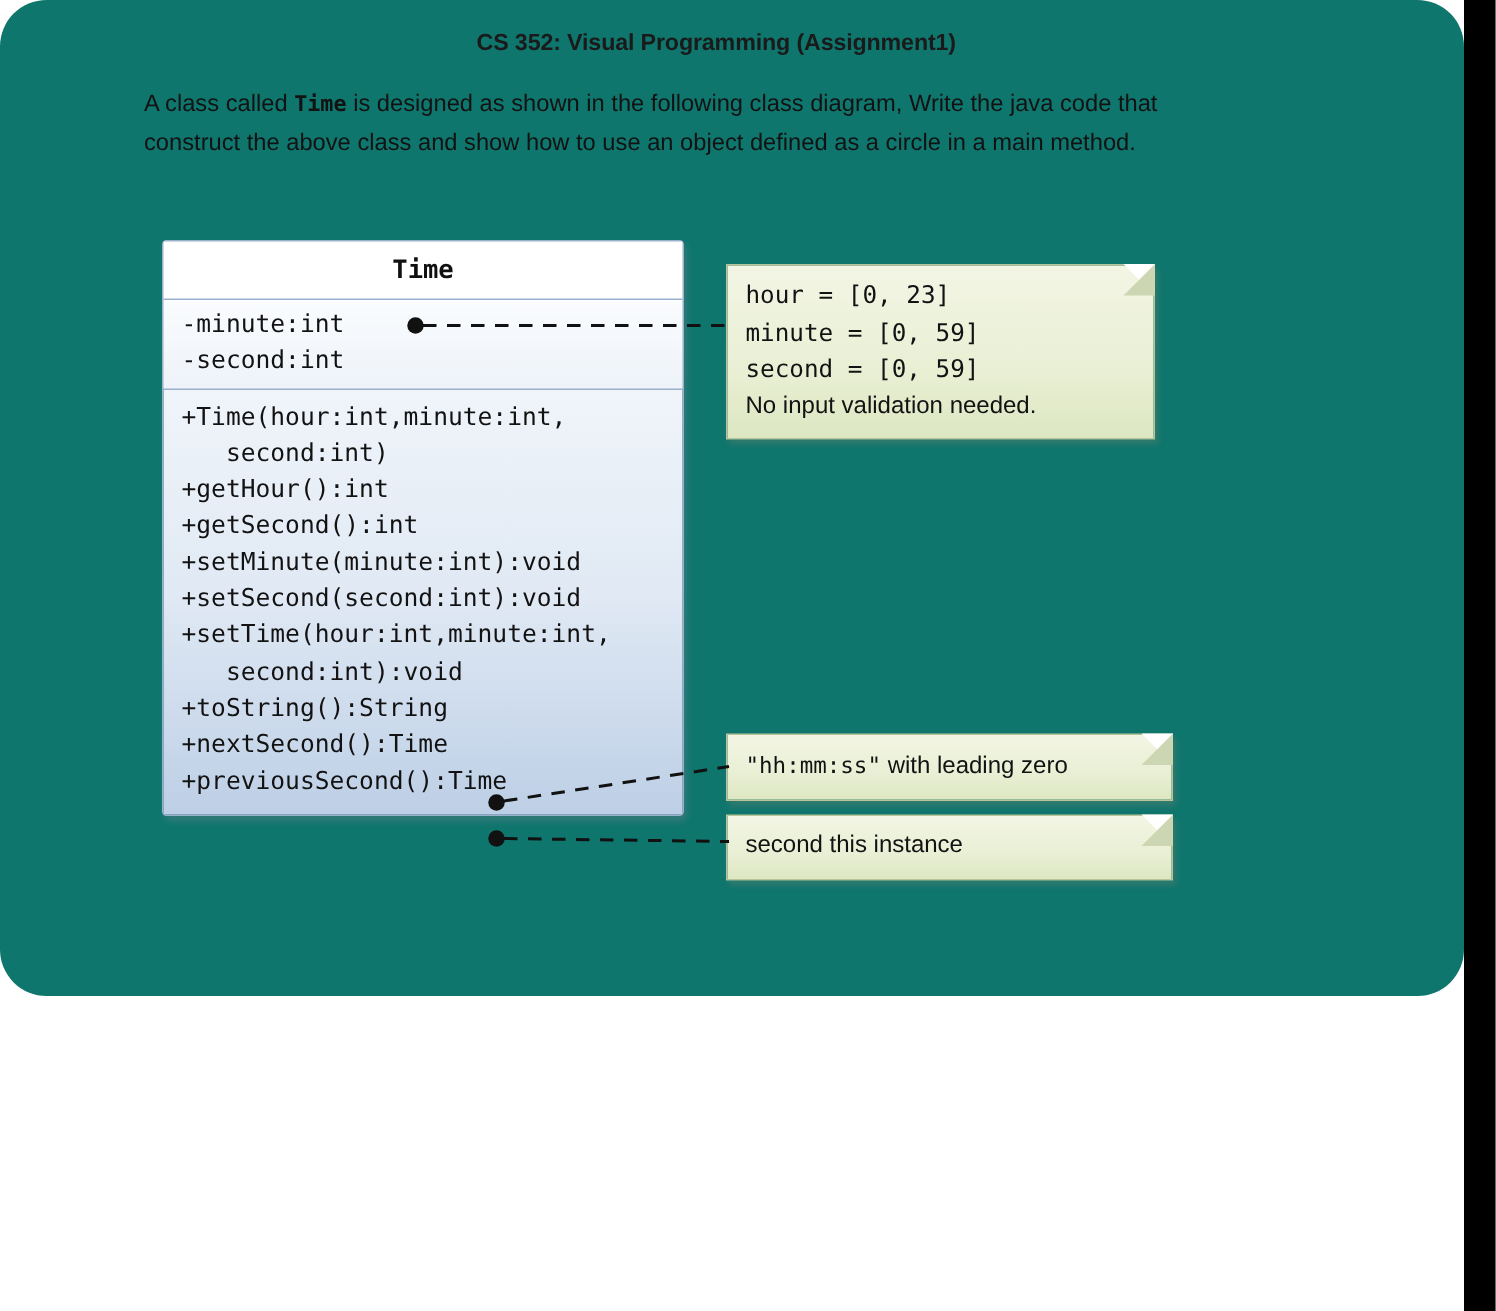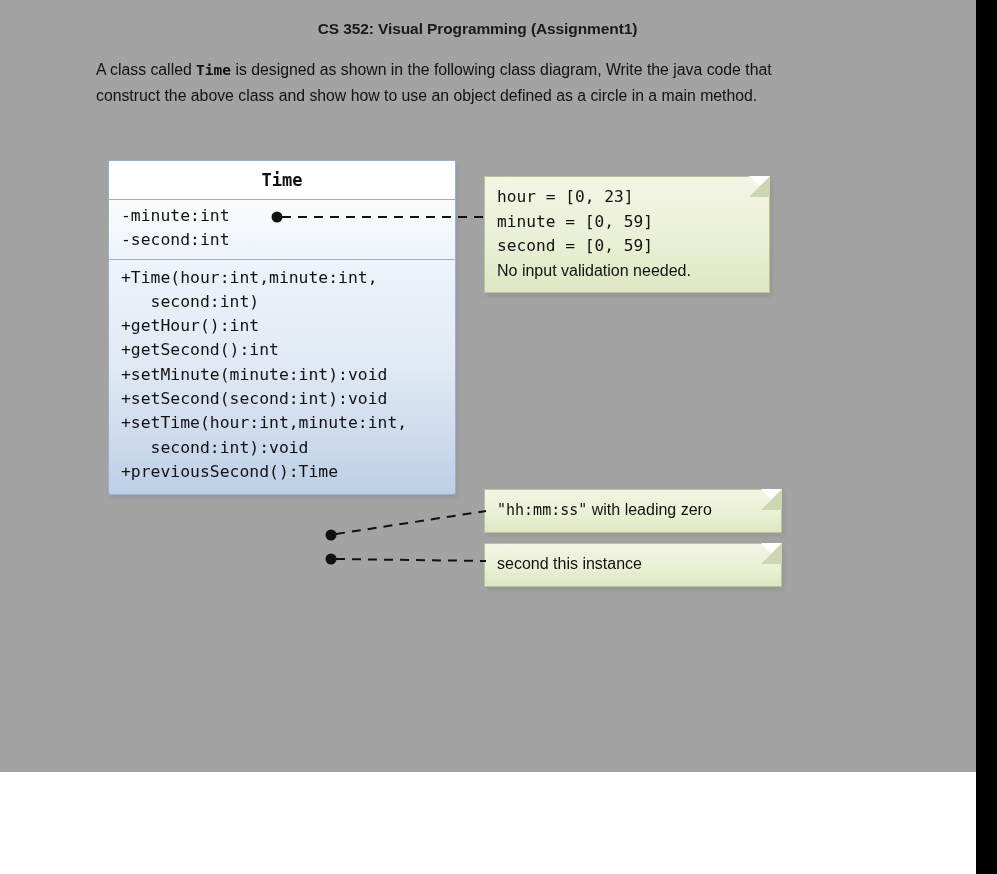--- a/index.html
+++ b/index.html
@@ -13,22 +13,23 @@
     position: relative;
     overflow: hidden;
     font-family: "Liberation Sans", sans-serif;
   }
 
   
   #page {
     position: absolute;
     left: 0; top: 0;
     width: 976px;
-    height: 772px;
-    background: #a3a3a3;
+    height: 664px;
+    background: #0f766e;
+    border-radius: 31px;
   }
 
   
   #right-band {
     position: absolute;
     left: 976px; top: 0;
     width: 21px;
     height: 874px;
     background: #000000;
   }
@@ -173,20 +174,22 @@
 
     <div id="methods-compartment">
       <div class="member">+Time(hour:int,minute:int,</div>
       <div class="member">   second:int)</div>
       <div class="member">+getHour():int</div>
       <div class="member">+getSecond():int</div>
       <div class="member">+setMinute(minute:int):void</div>
       <div class="member">+setSecond(second:int):void</div>
       <div class="member">+setTime(hour:int,minute:int,</div>
       <div class="member">   second:int):void</div>
+      <div class="member">+toString():String</div>
+      <div class="member">+nextSecond():Time</div>
       <div class="member">+previousSecond():Time</div>
     </div>
   </div>
 
   <div class="note" id="note-ranges">
     <div class="note-line mono">hour = [0, 23]</div>
     <div class="note-line mono">minute = [0, 59]</div>
     <div class="note-line mono">second = [0, 59]</div>
     <div class="note-line">No input validation needed.</div>
   </div>

